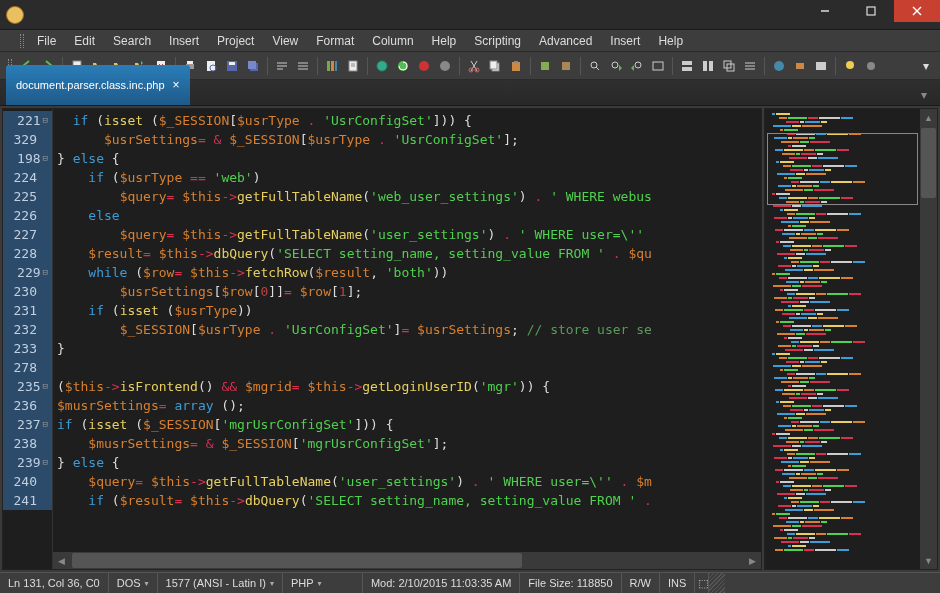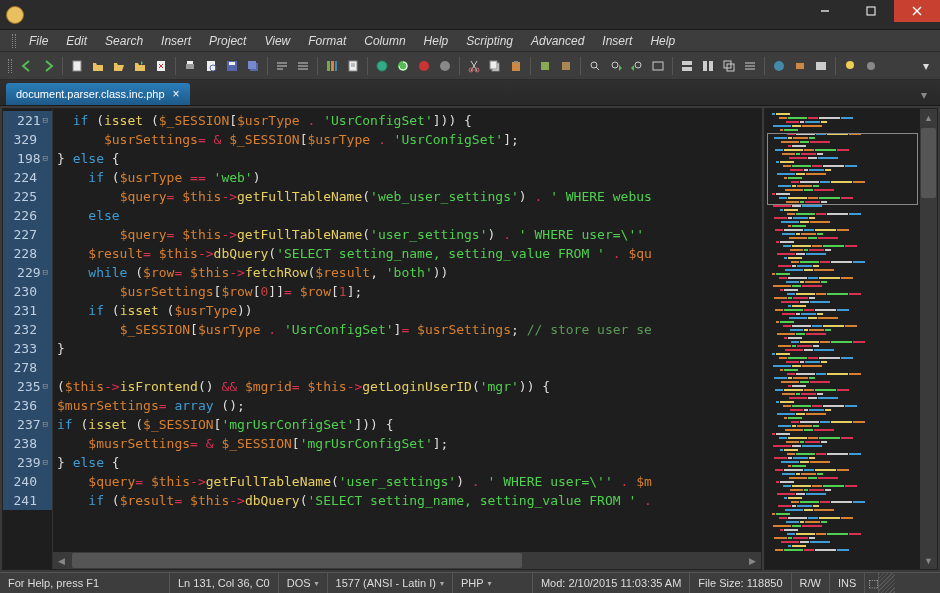--- a/index.html
+++ b/index.html
@@ -50,23 +50,22 @@
   font-size: 11px;
 }
 .win-close { background: #c84030; color: #fff; }
 .win-btn svg { display: block; }
 
 .menubar {
   height: 22px;
   background: #3d3d3d;
   display: flex;
   align-items: center;
-  padding: 0 8px;
+  padding: 0 16px;
   border-bottom: 1px solid #2a2a2a;
-  font-style: italic;
 }
 .menu-handle {
   width: 4px; height: 14px;
   border-left: 1px dotted #888;
   border-right: 1px dotted #888;
   margin: 0 4px;
 }
 .menubar .menu-item {
   padding: 0 9px;
   color: #ddd;
@@ -102,21 +101,21 @@
   background: linear-gradient(#2f2f2f, #282828);
   display: flex;
   align-items: flex-end;
   padding: 0 6px;
   border-bottom: 1px solid #1a1a1a;
 }
 .file-tab {
   background: linear-gradient(#2a7db8, #1e5a8a);
   color: #fff;
   font-size: 11px;
-  padding: 4px 10px;
+  padding: 13px 10px;
   border-radius: 3px 3px 0 0;
   display: flex;
   align-items: center;
   gap: 8px;
 }
 .tab-close {
   font-size: 12px;
   cursor: pointer;
 }
 
@@ -1360,21 +1359,20 @@
       <div class="arr">▲</div>
       <div class="track">
           <div class="thumb" style="top:2px; height:70px;"></div>
         </div>
       <div class="arr">▼</div>
     </div>
   </div>
 </div>
 
 <div class="statusbar">
-  <div class="sb-cell" style="flex:0 0 170px;">For Help, press F1</div>
   <div class="sb-cell">Ln 131, Col 36, C0</div>
   <div class="sb-cell dd-arrow">DOS</div>
   <div class="sb-cell dd-arrow">1577  (ANSI - Latin I)</div>
   <div class="sb-cell dd-arrow" style="min-width:80px;">PHP</div>
   <div class="sb-cell">Mod: 2/10/2015 11:03:35 AM</div>
   <div class="sb-cell">File Size: 118850</div>
   <div class="sb-cell">R/W</div>
   <div class="sb-cell">INS</div>
   <div class="sb-cell" style="width:14px; padding:0 3px;">⬚</div>
   <div class="sb-cell sb-grip"></div>

